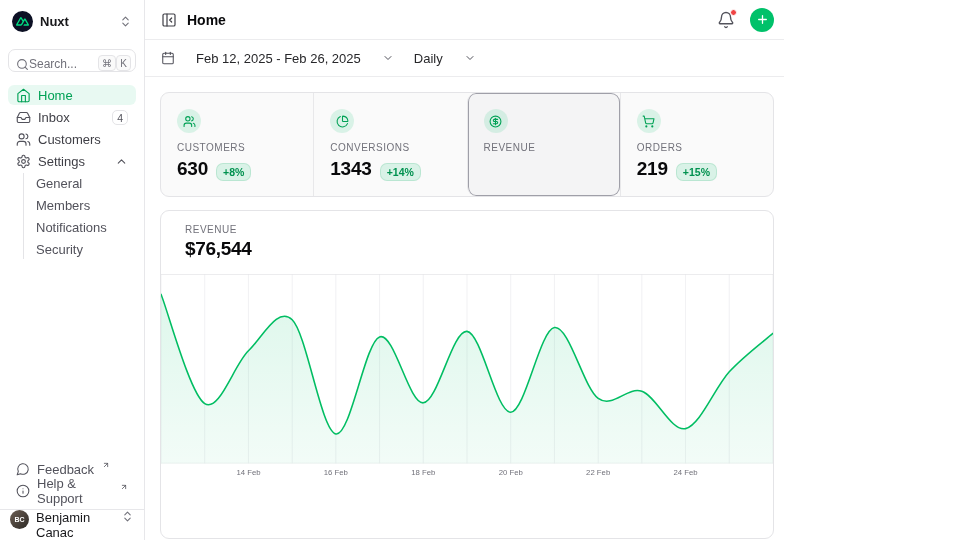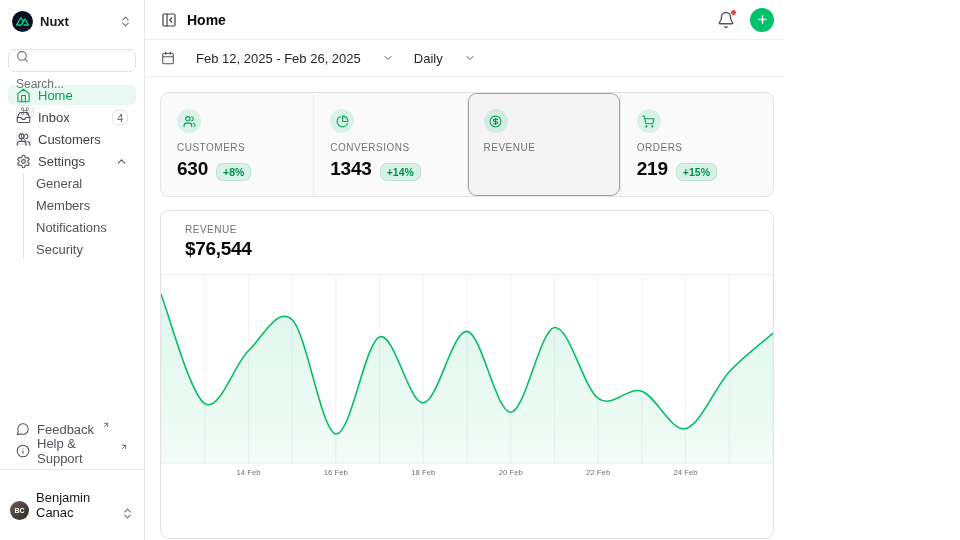--- a/index.html
+++ b/index.html
@@ -16,42 +16,42 @@
   
   .sb { position:absolute; left:0; top:0; width:145px; height:540px;
         border-right:1px solid #e7e7ea; display:flex; flex-direction:column;
         padding:10px 8px 0; background:#fff; }
   .brand-row { display:flex; align-items:center; gap:7px; padding:0 4px; height:22px; cursor:pointer; }
   .brand-logo { width:21px; height:21px; border-radius:50%; background:#0c1024;
         display:flex; align-items:center; justify-content:center; }
   .brand-name { font-size:13px; font-weight:700; color:#18181b; flex:1; }
   .muted-ic { color:#71717a; }
   .sb-search { margin-top:17px; height:23px; border:1px solid #e4e4e7; border-radius:7px;
-        background:#fff; display:flex; align-items:flex-start; gap:14px; padding:0 4px 0 7px; cursor:text;flex-direction:column; }
+        background:#fff; display:flex; align-items:flex-end; gap:0; padding:0 4px 0 7px; cursor:text; }
   .sb-search .ph { flex:1; font-size:12px; color:#71717a; }
   .kbd { min-width:15px; height:16px; padding:0 3px; border:1px solid #e4e4e7; border-radius:4px;
         background:#fafafa; font-size:10px; color:#71717a; display:flex; align-items:center;
         justify-content:center; }
   .nav { margin-top:13px; }
   .nav-item { height:20px; margin-bottom:2px; display:flex; align-items:center; gap:7px;
         padding:0 8px; border-radius:6px; font-size:13px; color:#3f3f46; font-weight:500; cursor:pointer; }
   .nav-item .icon { color:#52525b; }
   .nav-item.active { background:rgba(0,193,106,0.09); color:var(--primary-dark,#00a155); }
   .nav-item.active .icon { color:var(--primary-dark,#00a155); }
   .chip { margin-left:auto; font-size:10.5px; color:#52525b; border:1px solid #e4e4e7;
         border-radius:5px; padding:0 4px; height:15px; line-height:14px; background:#fff; }
   .ml-auto { margin-left:auto; }
   .sub { border-left:1px solid #e4e4e7; margin-left:15px; padding-left:12px; }
   .sub-item { height:20px; margin-bottom:2px; display:flex; align-items:center; font-size:13px;
         color:#52525b; cursor:pointer; border-radius:6px; }
   .sb-footer { margin-top:auto; padding-bottom:6px; }
   .sb-footer .nav-item { color:#52525b; }
   .ext { color:#71717a; transform:translateY(-4px); margin-left:1px; }
-  .user-row { border-top:1px solid #e7e7ea; margin:0 -8px; padding:20px 10px; display:flex;
-        align-items:flex-end; gap:7px; cursor:pointer; }
+  .user-row { border-top:1px solid #e7e7ea; margin:0 -8px; padding:0 10px; display:flex;
+        align-items:flex-start; gap:7px; cursor:pointer; }
   .avatar { width:19px; height:19px; border-radius:50%;
         background:linear-gradient(135deg,#6b5d52,#2e2a26); color:#fff; font-size:7px;
         font-weight:700; display:flex; align-items:center; justify-content:center; }
   .user-name { font-size:13px; font-weight:500; color:#18181b; flex:1; }
 
   
   .main { position:absolute; left:145px; top:0; right:0; height:540px; background:#fff; }
   .hdr { height:40px; border-bottom:1px solid #ececee; display:flex; align-items:center;
         padding:0 10px 0 16px; gap:10px; }
   .hdr .icon { color:#3f3f46; }

